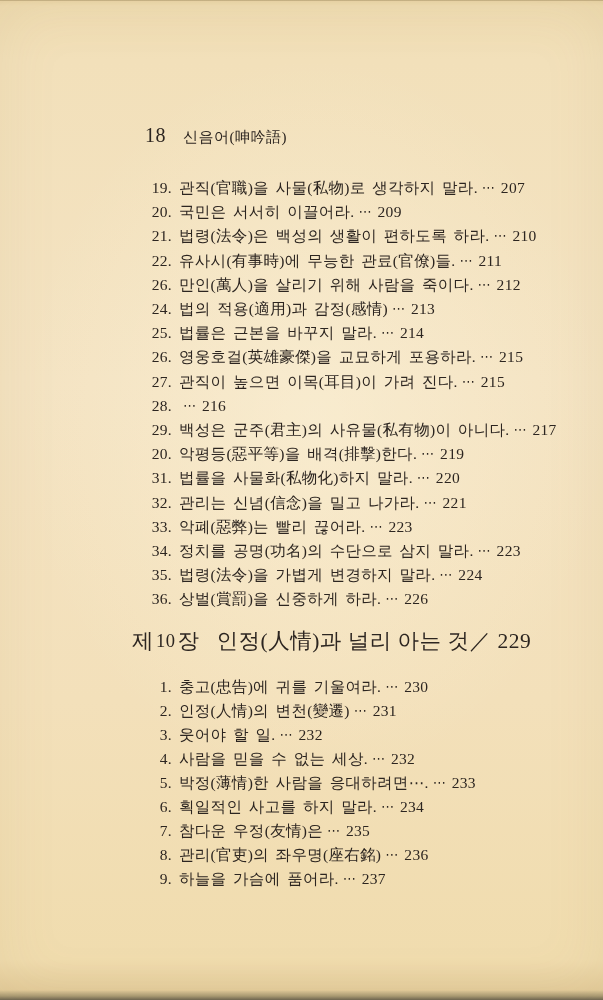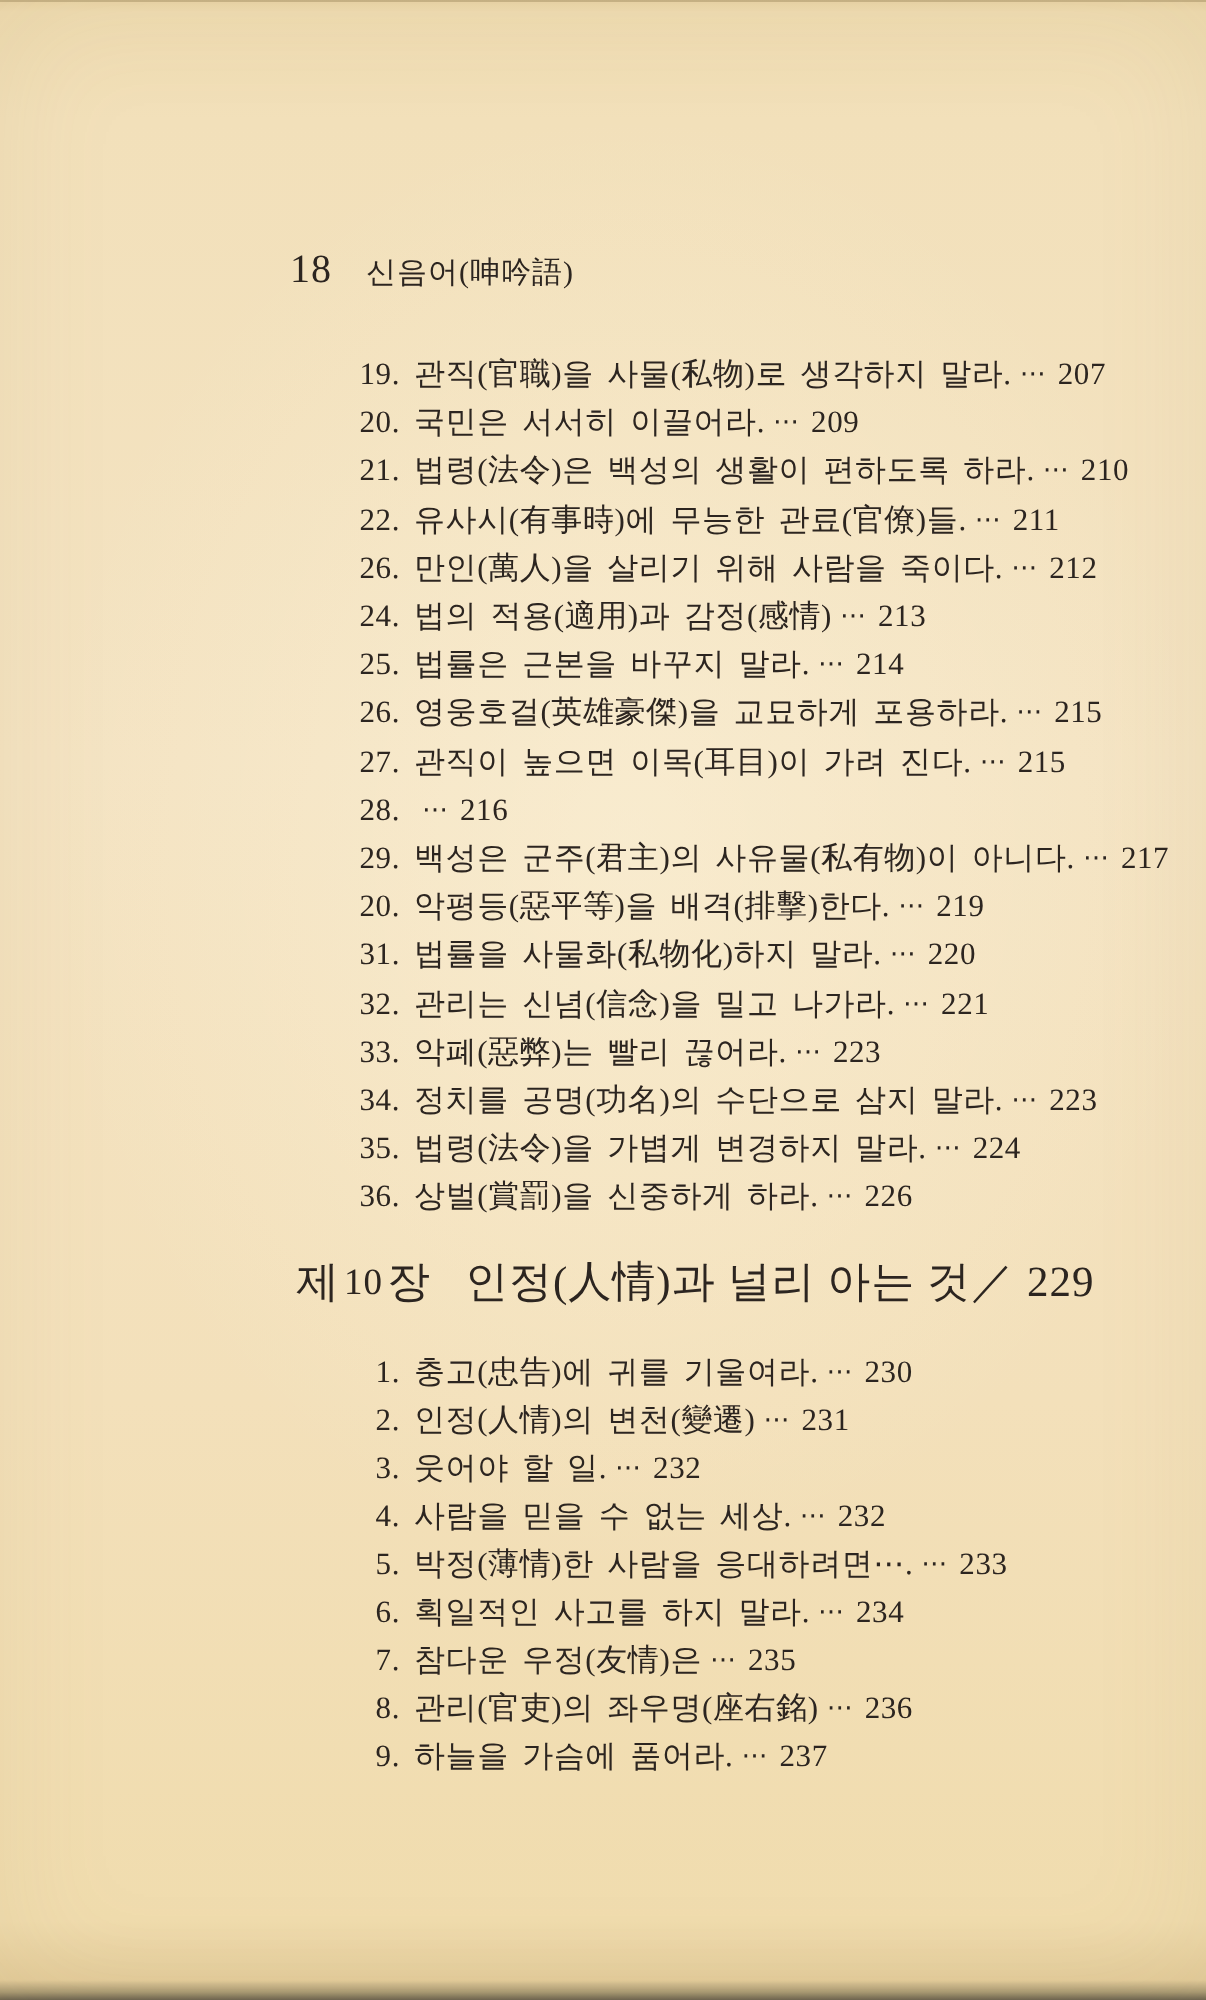--- a/index.html
+++ b/index.html
@@ -40,21 +40,20 @@
     left: 146px;
     white-space: nowrap;
   }
   .toc-list.first  { top: 176px; }
   .toc-list.second { top: 675px; }
   .toc-row {
     display: flex;
     align-items: flex-end;
     font-size: 15.5px;
     letter-spacing: 0.3px;
-    margin-left: 28px;
   }
   .toc-list.first  .toc-row { line-height: 24.2px; }
   .toc-list.second .toc-row { line-height: 24.0px; }
   .toc-row .num {
     flex: 0 0 26px;
     width: 26px;
     text-align: right;
     margin-right: 7px;
   }
   .toc-row .txt {
@@ -68,21 +67,20 @@
   }
   .chapter-heading {
     position: absolute;
     left: 132px;
     top: 626px;
     font-size: 21.5px;
     line-height: 31px;
     letter-spacing: 0.5px;
     white-space: nowrap;
     font-weight: 500;
-    margin-left: 16px;
   }
   .chapter-heading .ch-num {
     font-size: 18.5px;
     padding: 0 2px;
     vertical-align: 1px;
   }
   .chapter-heading .ch-title { margin-left: 17px; }
   .chapter-heading .ch-page  { margin-left: 6px; }
 </style>
 </head>

